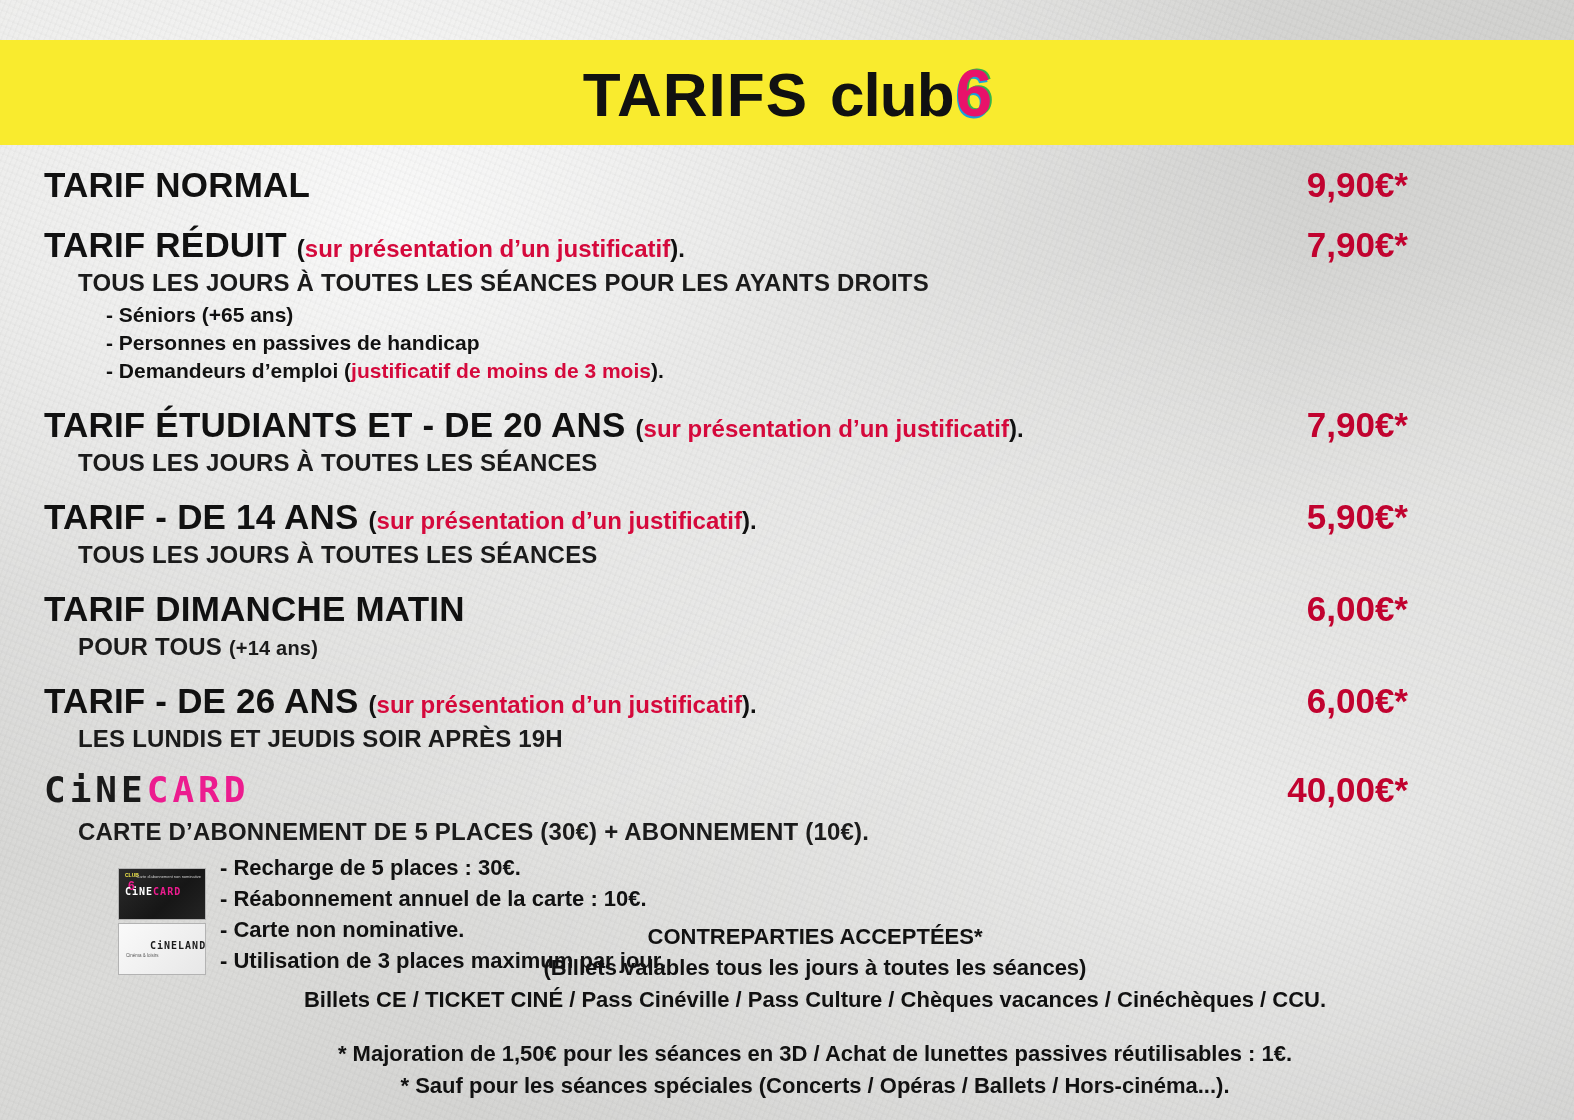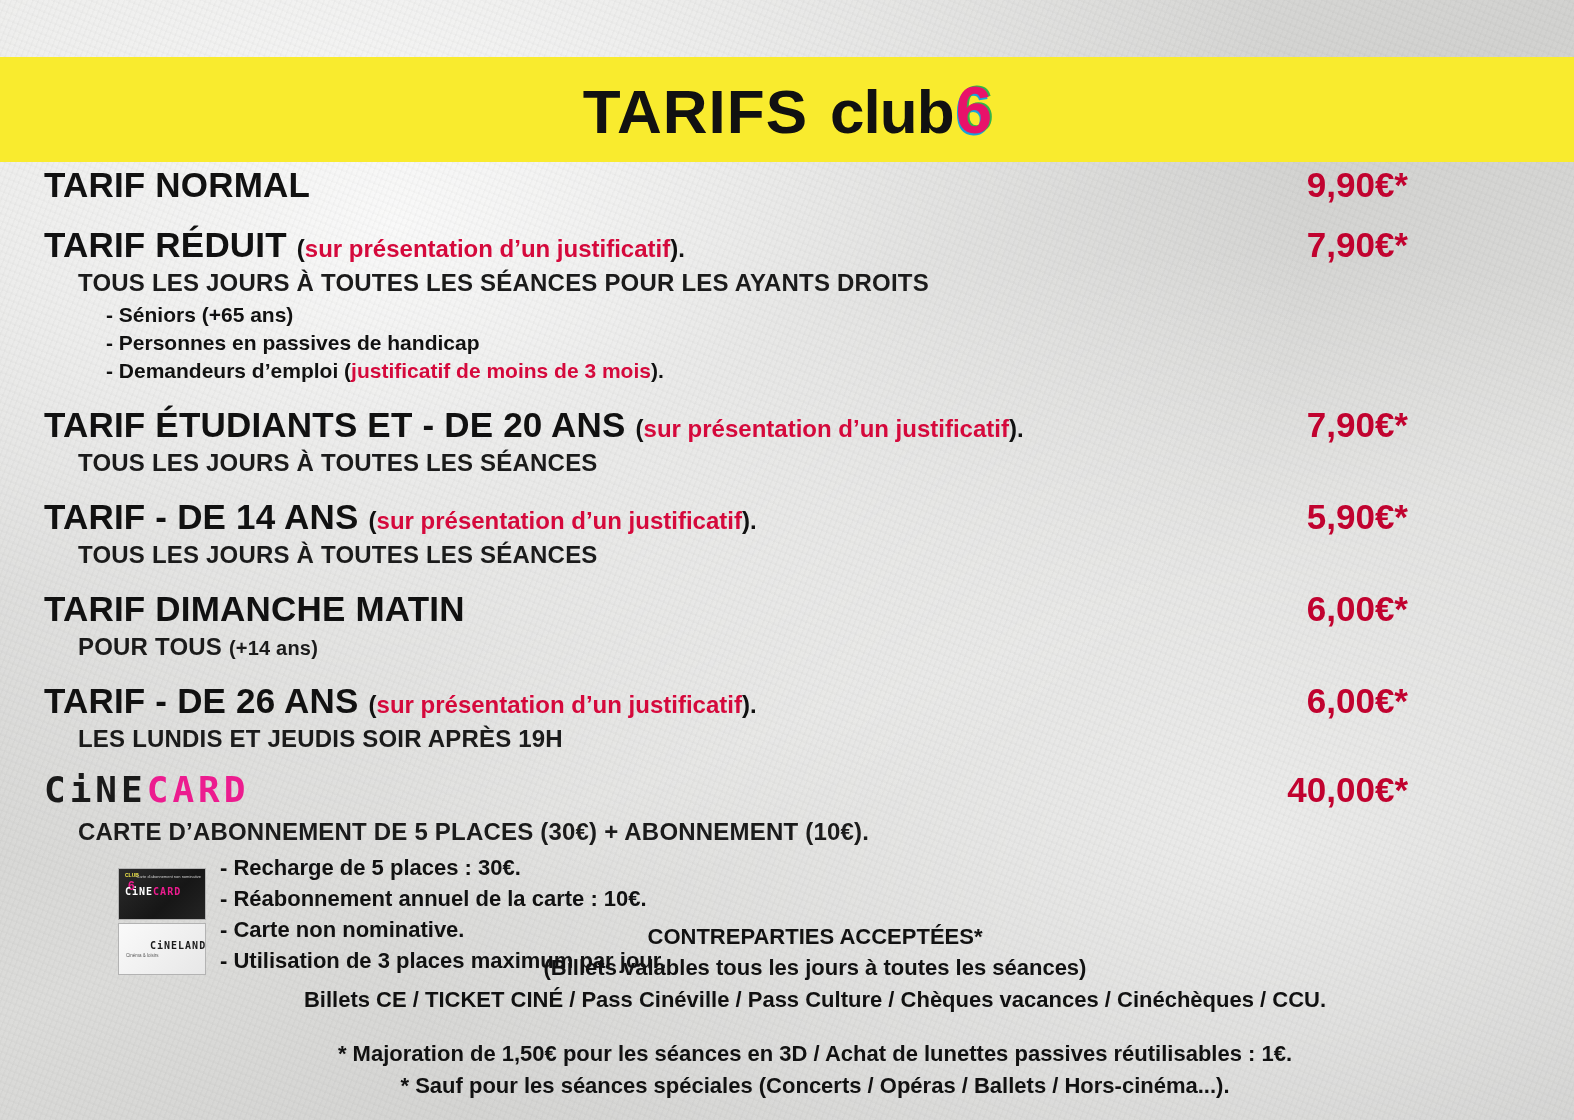--- a/index.html
+++ b/index.html
@@ -30,21 +30,21 @@
     pointer-events: none;
     background:
       repeating-linear-gradient(112deg, rgba(0,0,0,0.018) 0px, rgba(0,0,0,0.018) 1px, rgba(255,255,255,0.0) 2px, rgba(255,255,255,0.0) 5px),
       repeating-linear-gradient(22deg, rgba(0,0,0,0.015) 0px, rgba(0,0,0,0.015) 1px, rgba(255,255,255,0.0) 3px, rgba(255,255,255,0.0) 7px);
     mix-blend-mode: multiply;
   }
   
   .banner {
     position: absolute;
     left: 0;
-    top: 57px;
+    top: 40px;
     width: 1574px;
     height: 105px;
     background: #f9eb2e;
     display: flex;
     align-items: center;
     justify-content: center;
     z-index: 3;
   }
   .banner-title {
     font-size: 62px;

